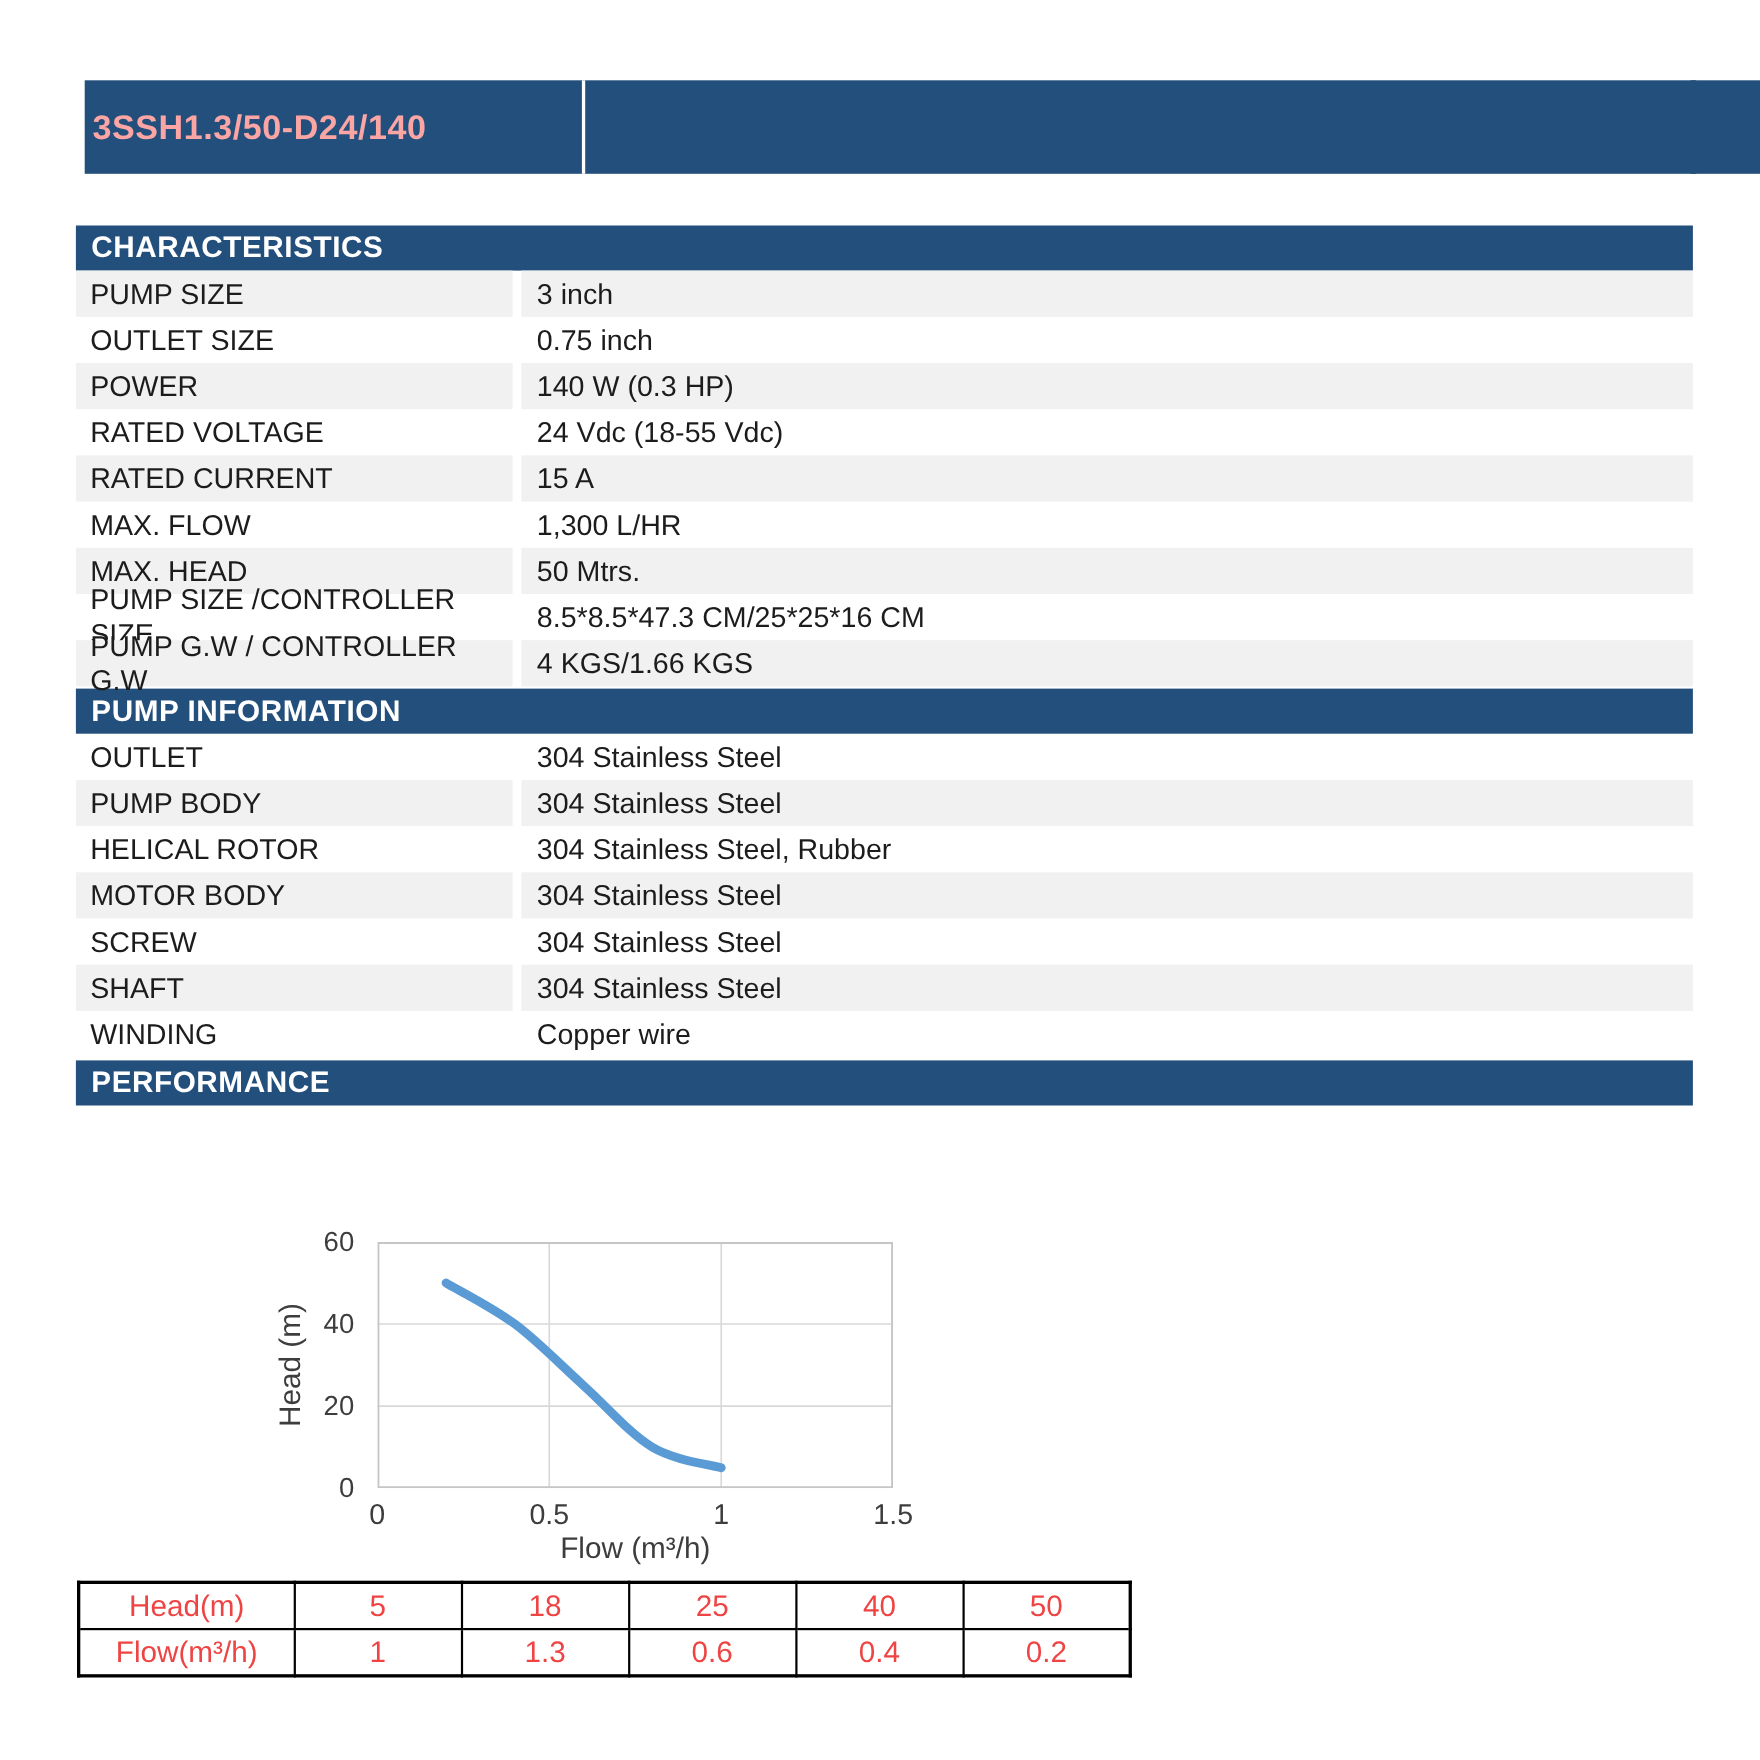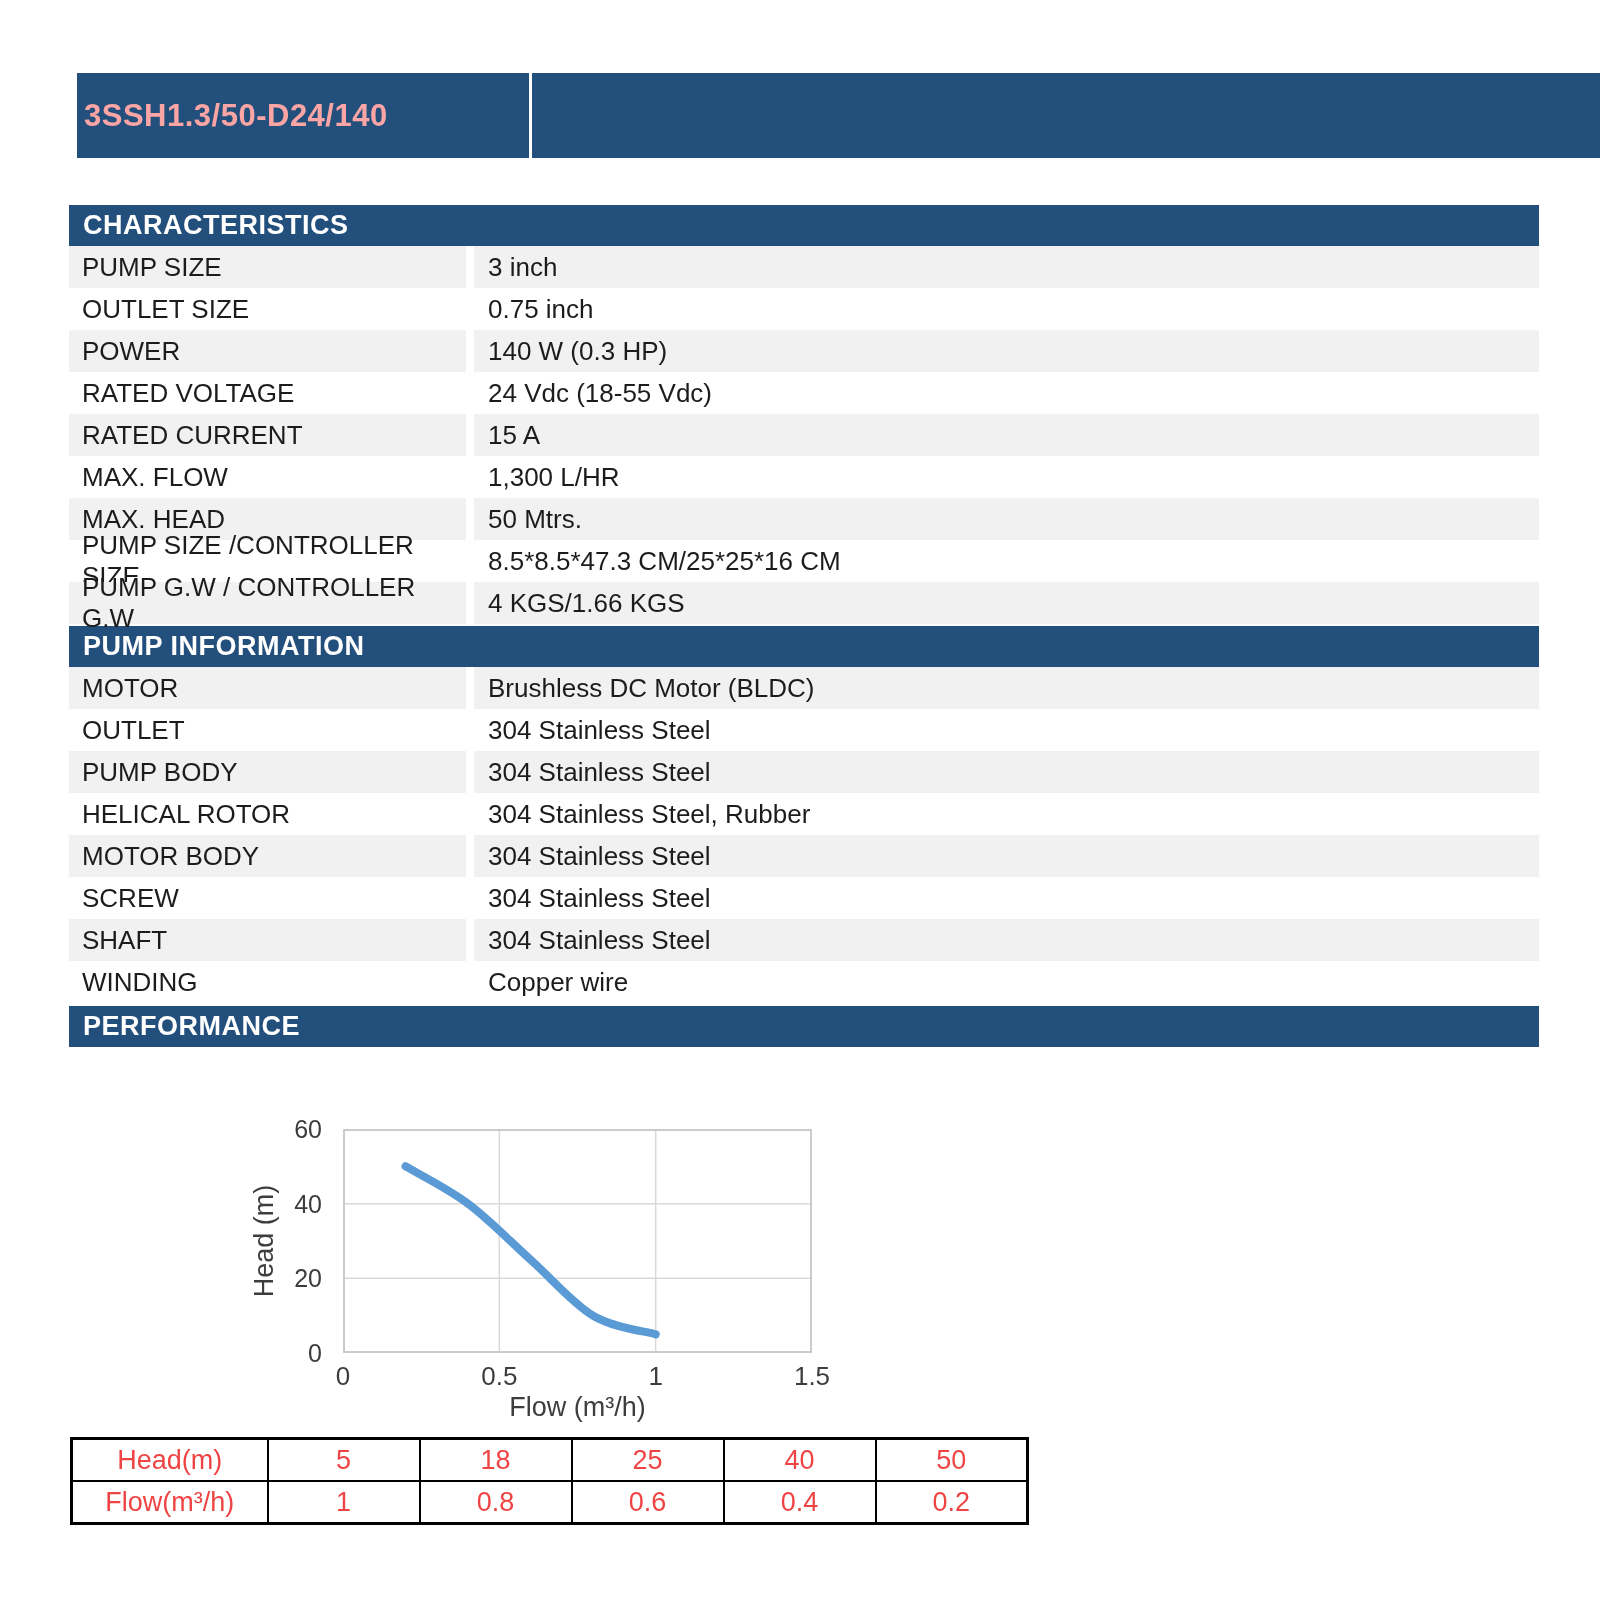--- a/index.html
+++ b/index.html
@@ -113,24 +113,20 @@
   </div>
   <div class="spec-row alt">
     <div class="cell cell-label">PUMP G.W / CONTROLLER G.W</div>
     <div class="cell cell-value">4 KGS/1.66 KGS</div>
   </div>
 
   <div class="section-bar mt2">
     <span>PUMP INFORMATION</span>
   </div>
 
-  <div class="spec-row alt">
-    <div class="cell cell-label">MOTOR</div>
-    <div class="cell cell-value">Brushless DC Motor (BLDC)</div>
-  </div>
   <div class="spec-row">
     <div class="cell cell-label">OUTLET</div>
     <div class="cell cell-value">304 Stainless Steel</div>
   </div>
   <div class="spec-row alt">
     <div class="cell cell-label">PUMP BODY</div>
     <div class="cell cell-value">304 Stainless Steel</div>
   </div>
   <div class="spec-row">
     <div class="cell cell-label">HELICAL ROTOR</div>
@@ -197,19 +193,19 @@
     <td class="rowlabel">Head(m)</td>
     <td>5</td>
     <td>18</td>
     <td>25</td>
     <td>40</td>
     <td>50</td>
   </tr>
   <tr>
     <td class="rowlabel">Flow(m³/h)</td>
     <td>1</td>
-    <td>0.8</td>
+    <td>1.3</td>
     <td>0.6</td>
     <td>0.4</td>
     <td>0.2</td>
   </tr>
 </tbody>
   </table>
 
 </body></html>

